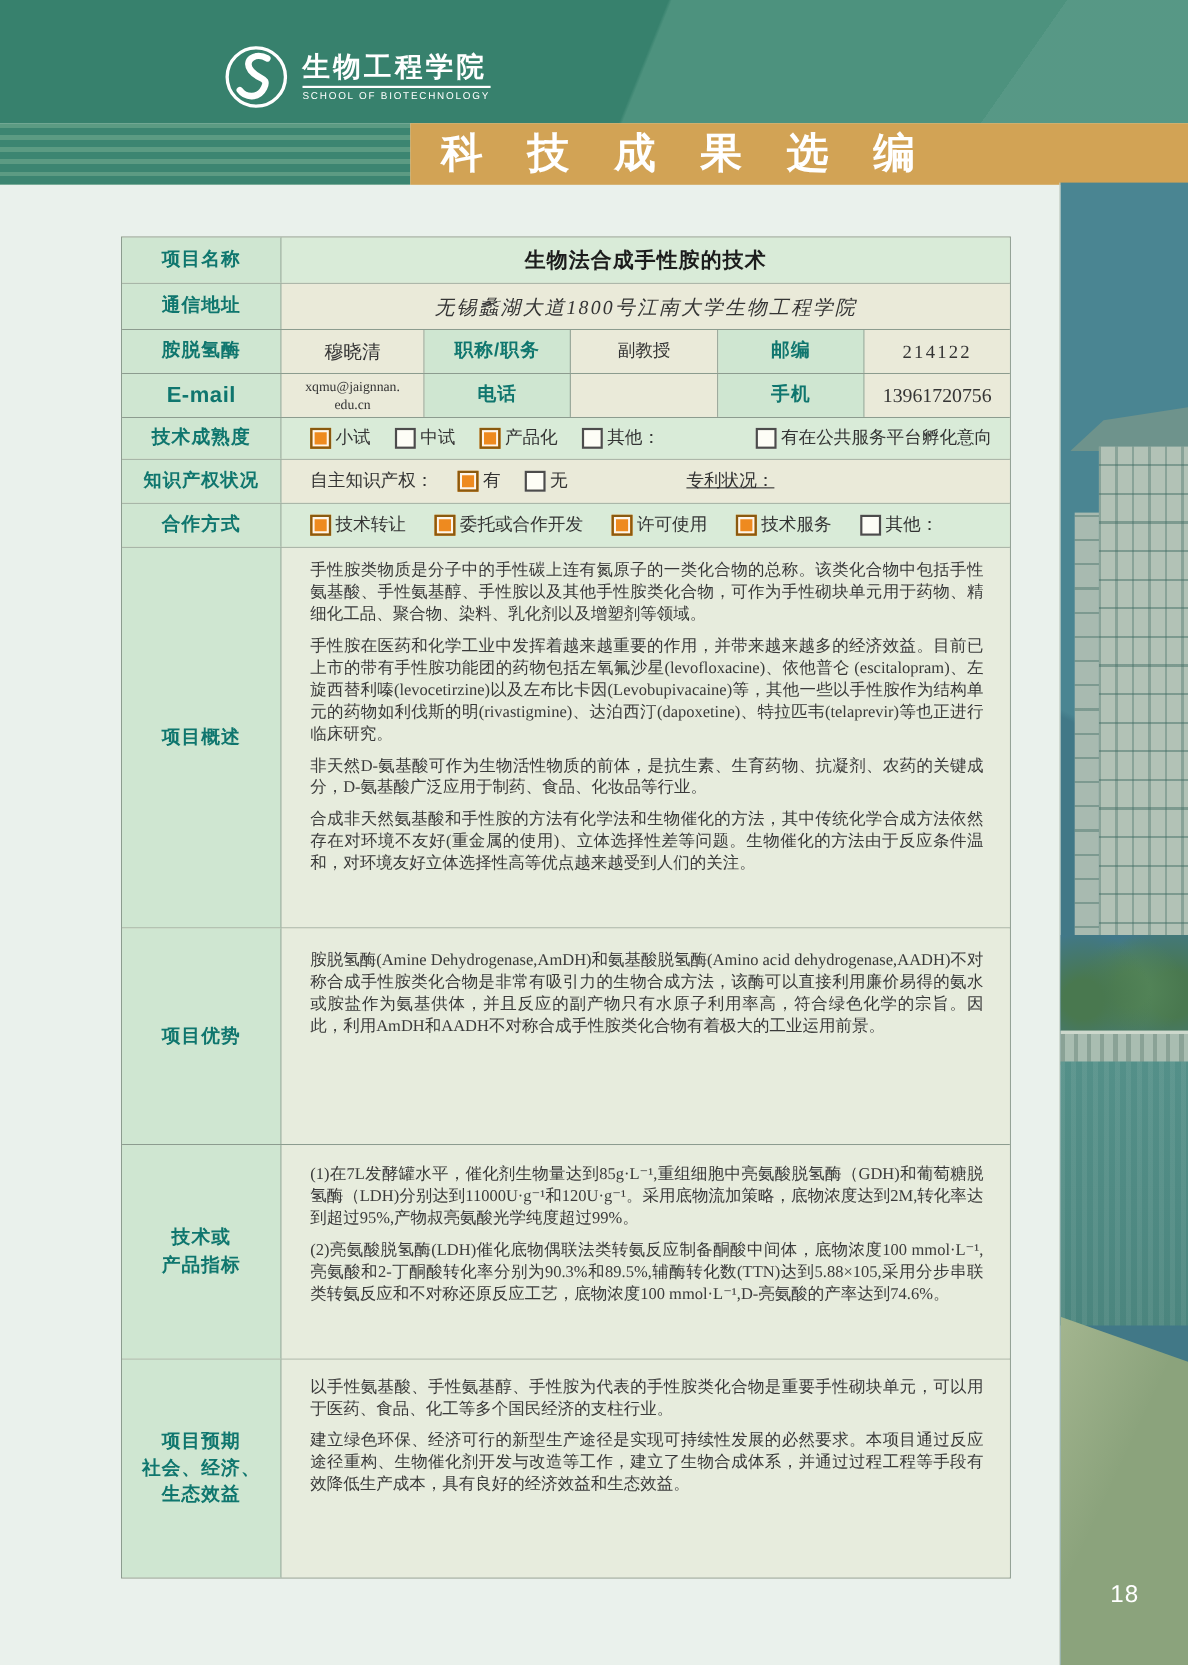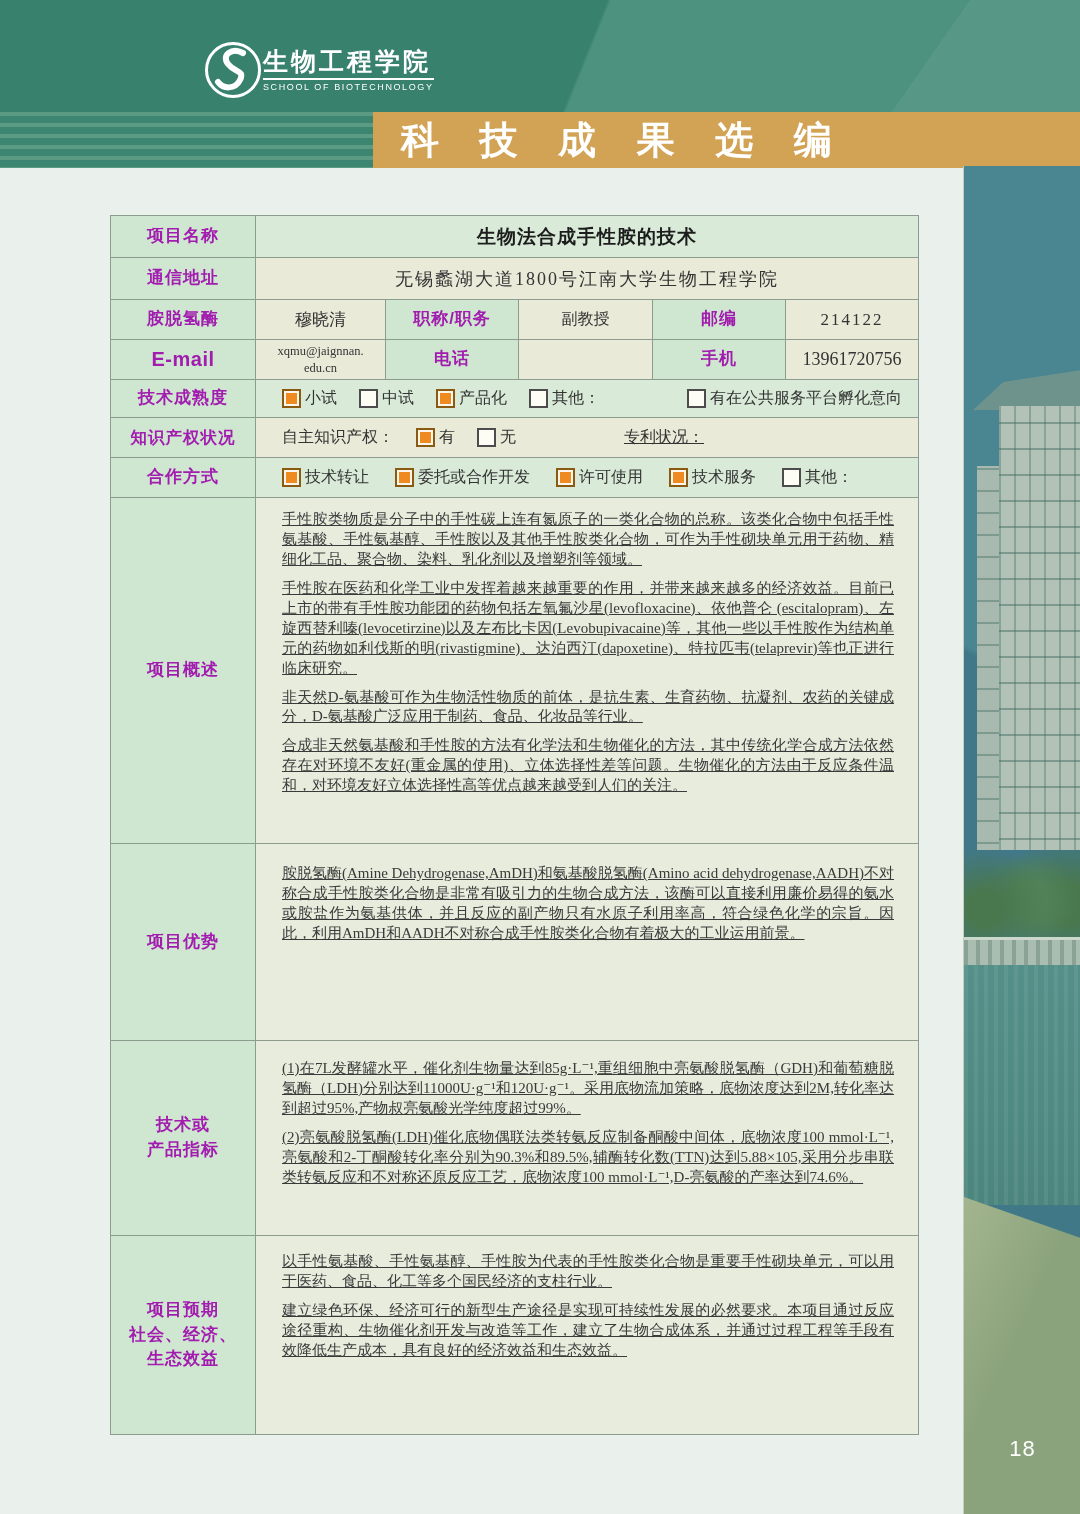--- a/index.html
+++ b/index.html
@@ -4,21 +4,21 @@
 <style>
   html,body{margin:0;padding:0;background:#cfd8d0;}
   #page{position:relative;width:1080px;height:1514px;margin:0 auto;background:#eaf1ec;
         overflow:hidden;font-family:"Liberation Sans","DejaVu Sans",sans-serif;}
 
   
   .header{position:absolute;top:0;left:0;width:1080px;height:112px;
           background:linear-gradient(112deg,#37816d 0%,#37816d 54%,#4d927e 54.3%,#4d927e 100%);}
   .header:after{content:"";position:absolute;right:0;top:0;width:340px;height:112px;
           background:linear-gradient(125deg,transparent 0%,transparent 55%,rgba(255,255,255,.06) 55%);}
-  .logo{position:absolute;left:203px;top:40px;display:flex;align-items:center;}
+  .logo{position:absolute;left:203px;top:40px;display:flex;align-items:center;gap:12px;}
   .logo-mark{width:60px;height:60px;flex:none;}
   .logo-text{color:#fff;}
   .logo-cn{font-family:"Liberation Serif","DejaVu Serif",serif;font-weight:bold;
            font-size:25px;letter-spacing:3px;line-height:1.1;}
   .logo-en{font-size:9px;letter-spacing:1.6px;border-top:2px solid #fff;padding-top:2px;margin-top:2px;}
 
   .stripes{position:absolute;top:112px;left:0;width:373px;height:56px;
            background:repeating-linear-gradient(180deg,#5c9b83 0 4px,#3c8571 4px 11px);}
   .banner{position:absolute;top:112px;left:373px;width:707px;height:56px;background:#d2a355;
           color:#fff;font-weight:bold;font-size:38px;letter-spacing:15px;line-height:57px;
@@ -57,29 +57,29 @@
            color:#fff;font-size:22px;letter-spacing:1px;}
 
   
   .tbl{position:absolute;left:110px;top:215px;width:807px;border:1px solid #8c9c8f;
        box-sizing:content-box;background:#eaead9;}
   .row{display:grid;border-bottom:1px solid #8c9c8f;box-sizing:border-box;}
   .row:last-child{border-bottom:none;}
   .cell{border-right:1px solid #8c9c8f;box-sizing:border-box;overflow:hidden;
         display:flex;align-items:center;justify-content:center;}
   .cell:last-child{border-right:none;}
-  .lab{background:#cfe6d1;font-weight:bold;color:#a21caf;font-size:17px;text-align:right;
+  .lab{background:#cfe6d1;font-weight:bold;color:#0f766e;font-size:17px;text-align:right;
        flex-direction:column;line-height:1.45;letter-spacing:1px;}
   .c-green{background:#d9ebd8;}
   .c-cream{background:#eaead9;}
-  .c-big{background:#e7ecdd;text-decoration:underline;}
+  .c-big{background:#e7ecdd;}
   .serif{font-family:"Liberation Serif","DejaVu Serif",serif;color:#343434;}
 
   .v-name{font-weight:bold;font-size:19px;color:#1c1c1c;letter-spacing:1px;}
-  .v-addr{font-size:18px;letter-spacing:2px;}
+  .v-addr{font-size:18px;letter-spacing:2px;font-style:italic;}
   .v-email{font-size:12.5px;text-align:center;line-height:1.3;flex-direction:column;}
   .email-label{font-size:20px;font-weight:bold;letter-spacing:.5px;}
 
   .opts{justify-content:flex-start;padding:0 16px 0 26px;display:flex;align-items:center;gap:22px;
         font-family:"Liberation Serif","DejaVu Serif",serif;font-size:16px;color:#333;}
   .opt{display:inline-flex;align-items:center;white-space:nowrap;}
   .cb{width:15px;height:15px;border:2px solid #4c4c4c;background:#fdfdf6;display:inline-block;
       flex:none;margin-right:4px;}
   .cb.checked{background:#ee8a1f;border-color:#8a5a10;box-shadow:inset 0 0 0 2px #fdf6ec;}
   .push{margin-left:auto;}

